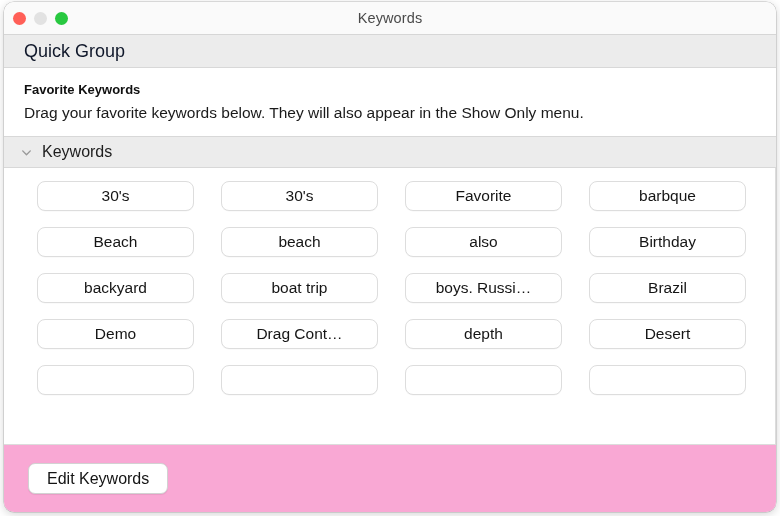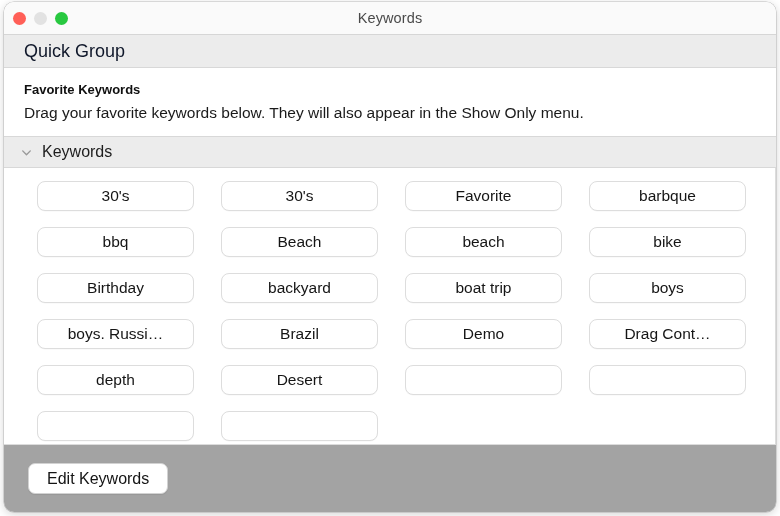--- a/index.html
+++ b/index.html
@@ -154,21 +154,21 @@
     color: #151515;
     white-space: nowrap;
     overflow: hidden;
     box-shadow: 0 0.5px 0.5px rgba(0,0,0,0.04);
   }
 
   
   .footer {
     height: 68px;
     min-height: 68px;
-    background: #a3a3a3;
+    background: #f9a8d4;
     border-top: 1px solid #dcdcdc;
     display: flex;
     align-items: center;
     padding-left: 24px;
     box-sizing: border-box;
   }
   .edit-button {
     height: 31px;
     padding: 0 18px;
     background: #ffffff;
@@ -216,30 +216,28 @@
     <span class="section-title">Keywords</span>
   </div>
 
   <div class="scrollarea">
     <div class="chip-grid">
       <div class="chip">30's</div>
       <div class="chip">30's</div>
       <div class="chip">Favorite</div>
 
       <div class="chip">barbque</div>
-      <div class="chip">bbq</div>
       <div class="chip">Beach</div>
       <div class="chip">beach</div>
 
-      <div class="chip">bike</div>
+      <div class="chip">also</div>
       <div class="chip">Birthday</div>
       <div class="chip">backyard</div>
       <div class="chip">boat trip</div>
 
-      <div class="chip">boys</div>
       <div class="chip">boys. Russi…</div>
       <div class="chip">Brazil</div>
 
       <div class="chip">Demo</div>
       <div class="chip">Drag Cont…</div>
       <div class="chip">depth</div>
       <div class="chip">Desert</div>
 
       <div class="chip"></div>
       <div class="chip"></div>

